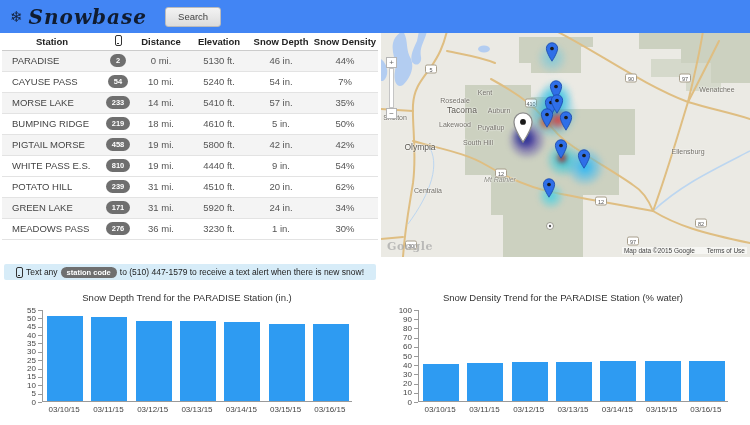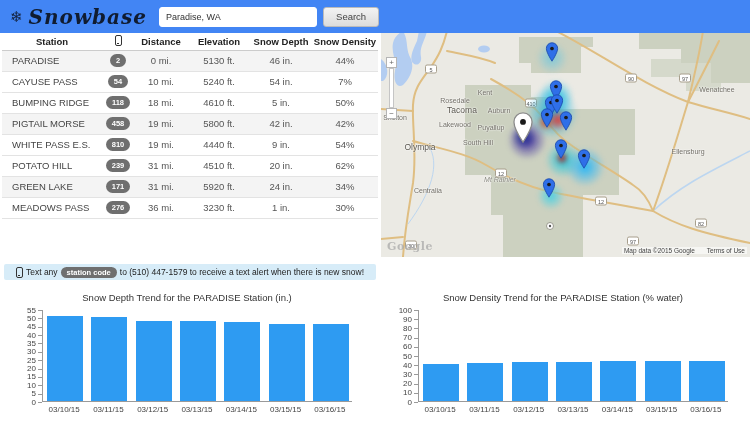--- a/index.html
+++ b/index.html
@@ -84,21 +84,20 @@
   .xlab { position:absolute; font-size:8px; color:#444; text-align:center; top:113px; }
 </style>
 </head>
 <body>
 
 <div class="app">
 
   <div class="header">
     <span class="snowflake">❄</span>
     <span class="logo">Snowbase</span>
-    <input class="search-input" value="Paradise, WA" style="">
     <button class="search-btn">Search</button>
   </div>
 
   <div class="table-wrap">
     <table>
       <colgroup>
         <col style="width:100px">
           <col style="width:32px">
           <col style="width:54px">
         <col style="width:62px">
@@ -127,23 +126,31 @@
             <td>44%</td>
           </tr>
           <tr>
             <td class="st-name">CAYUSE PASS</td>
             <td><span class="badge">54</span></td>
             <td>10 mi.</td>
             <td>5240 ft.</td>
             <td>54 in.</td>
             <td>7%</td>
           </tr>
+          <tr class="odd">
+            <td class="st-name">MORSE LAKE</td>
+            <td><span class="badge">233</span></td>
+            <td>14 mi.</td>
+            <td>5410 ft.</td>
+            <td>57 in.</td>
+            <td>35%</td>
+          </tr>
           <tr>
             <td class="st-name">BUMPING RIDGE</td>
-            <td><span class="badge">118</span></td>
+            <td><span class="badge">219</span></td>
             <td>18 mi.</td>
             <td>4610 ft.</td>
             <td>5 in.</td>
             <td>50%</td>
           </tr>
           <tr class="odd">
             <td class="st-name">PIGTAIL MORSE</td>
             <td><span class="badge">458</span></td>
             <td>19 mi.</td>
             <td>5800 ft.</td>

